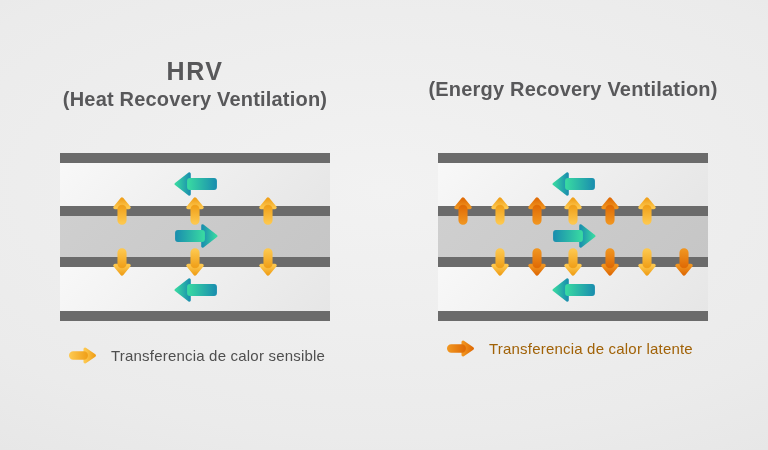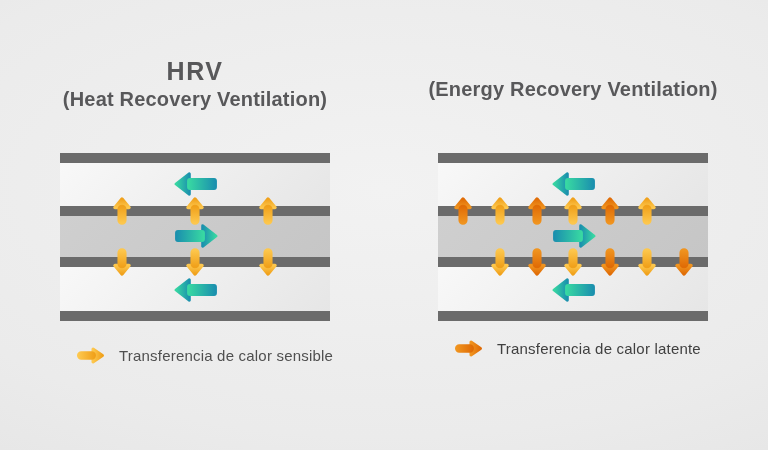--- a/index.html
+++ b/index.html
@@ -16,21 +16,21 @@
   .titles h2{margin:0;font-size:25px;font-weight:700;letter-spacing:1.5px;line-height:30px;}
   .titles .subtitle{margin-top:2px;font-size:20px;font-weight:600;letter-spacing:.2px;}
   .exchanger{position:absolute;top:153px;left:0;width:270px;height:168px;}
   .channel{position:absolute;left:0;width:270px;}
   .ch-light{background:linear-gradient(135deg,#f8f8f8 0%,#ededed 60%,#e6e6e6 100%);}
   .ch-mid{background:linear-gradient(135deg,#cfcfcf 0%,#c6c6c6 100%);}
   .bar{position:absolute;left:0;width:270px;height:10px;background:#6b6b6b;}
   .t-arrow{position:absolute;width:20px;height:30px;z-index:3;}
   .f-arrow{position:absolute;width:48px;height:28px;z-index:2;}
   .rot180{transform:rotate(180deg);}
-  .legend{position:absolute;left:16px;display:flex;flex-direction:column;gap:7px;text-align:center;}
+  .legend{position:absolute;left:8px;display:flex;flex-direction:column;gap:7px;text-align:center;}
   #panel-hrv .legend{top:346px;}
   #panel-erv .legend{top:339px;}
   .legend-row{display:flex;align-items:center;gap:13px;}
   .legend-icon{width:30px;height:19px;flex:0 0 30px;display:inline-block;}
   .legend-label{font-size:15px;letter-spacing:.2px;white-space:nowrap;}
   svg{display:block;}
 </style>
 </head>
 <body>
 
@@ -429,18 +429,18 @@
     <stop offset="0" stop-color="#f0941f"></stop>
                   <stop offset="1" stop-color="#e06c06"></stop>
   </linearGradient>
               </defs>
     <g fill="url(#g26)" stroke="url(#g26)" stroke-width="3" stroke-linejoin="round" stroke-linecap="round">
       <polygon points="17,3 26.5,9.5 17,16"></polygon>
       <rect x="2.5" y="6.8" width="16" height="5.4" rx="2.7"></rect>
     </g>
             </svg>
           </span>
-        <span class="legend-label" style="color: #404040;">Transferencia de calor latente</span>
+        <span class="legend-label" style="color: #a16207;">Transferencia de calor latente</span>
       </div>
     </div>
   </div>
 
 </div>
 
 </body></html>

